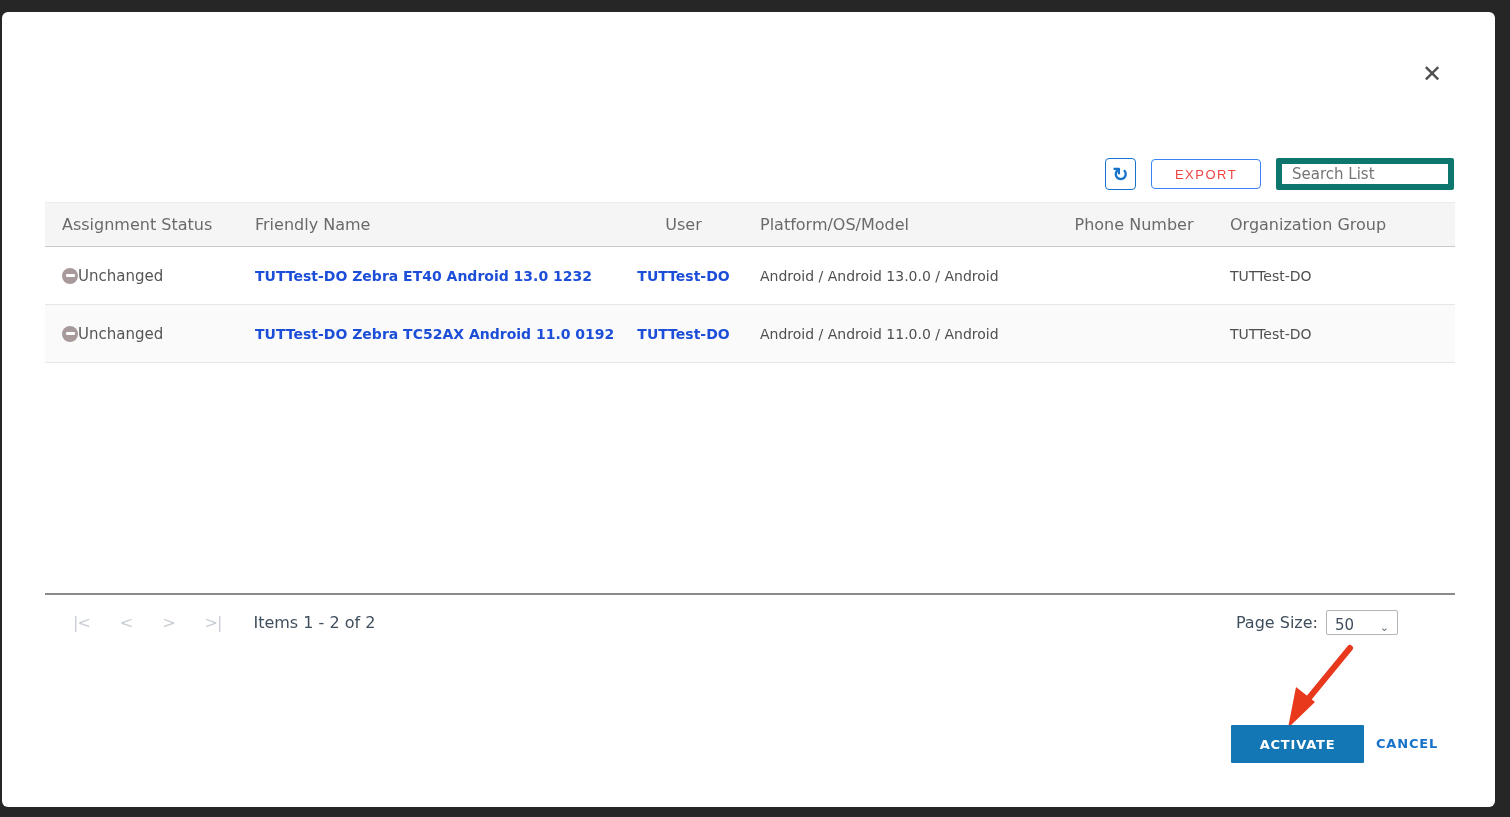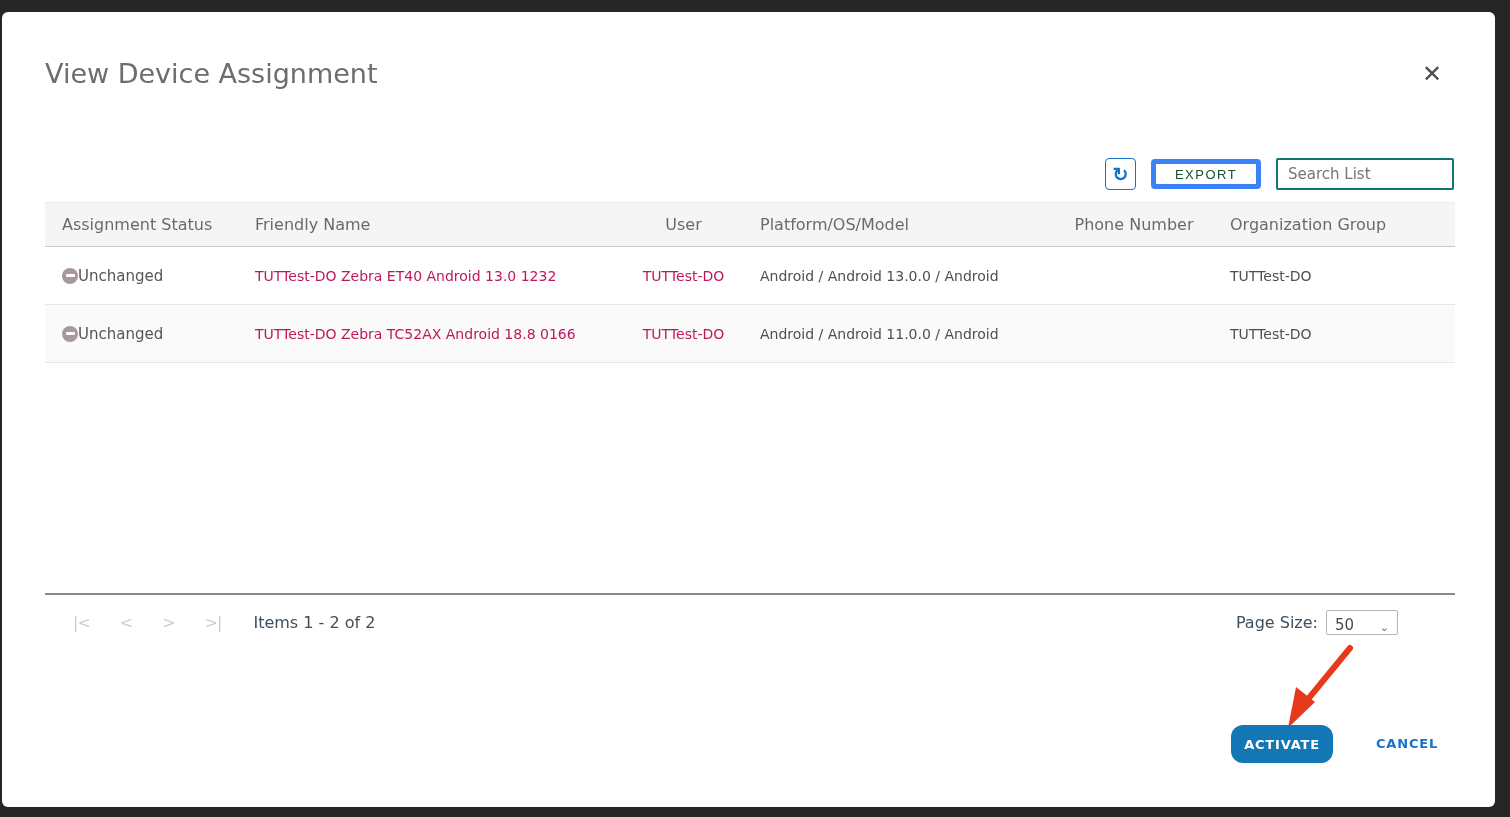--- a/index.html
+++ b/index.html
@@ -46,32 +46,32 @@
     border-radius: 4px;
     background: #fff;
     color: #1673c9;
     font-size: 19px;
     font-weight: bold;
     display: flex; align-items: center; justify-content: center;
     cursor: pointer;
   }
   .export-btn {
     width: 110px; height: 30px;
-    border: 5px solid #3b82f6;
+    border: 1px solid #3b82f6;
     border-radius: 4px;
     background: #fff;
-    color: #14532d;
+    color: #ef4444;
     font-size: 13px;
     letter-spacing: 1.5px;
     display: flex; align-items: center; justify-content: center;
     cursor: pointer;
   }
   .search-input {
     width: 178px; height: 32px;
-    border: 2px solid #0f766e;
+    border: 6px solid #0f766e;
     border-radius: 2px;
     padding: 0 10px;
     font-size: 15px;
     color: #444;
     font-family: inherit;
     outline: none;
   }
   .search-input::placeholder { color: #757575; opacity: 1; }
   
   .grid {
@@ -98,21 +98,21 @@
     font-size: 14px;
     color: #4f4f4f;
     border-bottom: 1px solid #e6e6e6;
     padding: 9px 6px;
     white-space: nowrap;
     overflow: hidden;
   }
   tbody tr:nth-child(even) { background: #fafafa; }
   th.first, td.first { padding-left: 17px; }
   .col-center { text-align: center; }
-  a.cell-link { color: #be185d; text-decoration: none; cursor: pointer; }
+  a.cell-link { color: #1d4ed8; text-decoration: none; cursor: pointer; font-weight: bold; }
   .status-cell { display: flex; align-items: center; height: 39px; }
   .minus-icon {
     width: 16px; height: 16px;
     border-radius: 50%;
     background: #a89a9a;
     display: inline-flex;
     align-items: center; justify-content: center;
     flex: 0 0 16px;
   }
   .minus-icon i {
@@ -172,24 +172,24 @@
     font-size: 15px;
     color: #3f4e5d;
     cursor: pointer;
     background: #fff;
   }
   .page-size-select .chev { font-size: 11px; color: #5a6a7a; }
   
   .activate-btn {
     position: absolute;
     left: 1229px; top: 713px;
-    width: 102px; height: 38px;
+    width: 133px; height: 38px;
     background: #1277b4;
     border: none;
-    border-radius: 12px;
+    border-radius: 1px;
     color: #ffffff;
     font-size: 13px;
     font-weight: bold;
     letter-spacing: 0.8px;
     font-family: inherit;
     cursor: pointer;
   }
   .cancel-btn {
     position: absolute;
     right: 57px; top: 724px;
@@ -203,21 +203,20 @@
     position: absolute;
     left: 1230px; top: 630px;
     pointer-events: none;
   }
 </style>
 </head>
 <body>
 
 <div class="modal">
 
-  <div class="modal-title">View Device Assignment</div>
   <div class="close-btn">✕</div>
 
   <div class="toolbar">
     <button class="refresh-btn">
         <span>↻</span>
       </button>
     <button class="export-btn">EXPORT</button>
     <input class="search-input" type="text" placeholder="Search List" style="">
   </div>
 
@@ -259,21 +258,21 @@
         </tr>
         <tr>
           <td class="first">
             <span class="status-cell">
               <span class="minus-icon">
                   <i></i>
                 </span>
               <span class="status-label">Unchanged</span>
             </span>
           </td>
-          <td><a class="cell-link">TUTTest-DO Zebra TC52AX Android 18.8 0166</a></td>
+          <td><a class="cell-link">TUTTest-DO Zebra TC52AX Android 11.0 0192</a></td>
           <td class="col-center"><a class="cell-link">TUTTest-DO</a></td>
           <td>Android / Android 11.0.0 / Android</td>
           <td class="col-center"></td>
           <td>TUTTest-DO</td>
         </tr>
       </tbody>
     </table>
   </div>
 
   <div class="pager-divider"></div>

